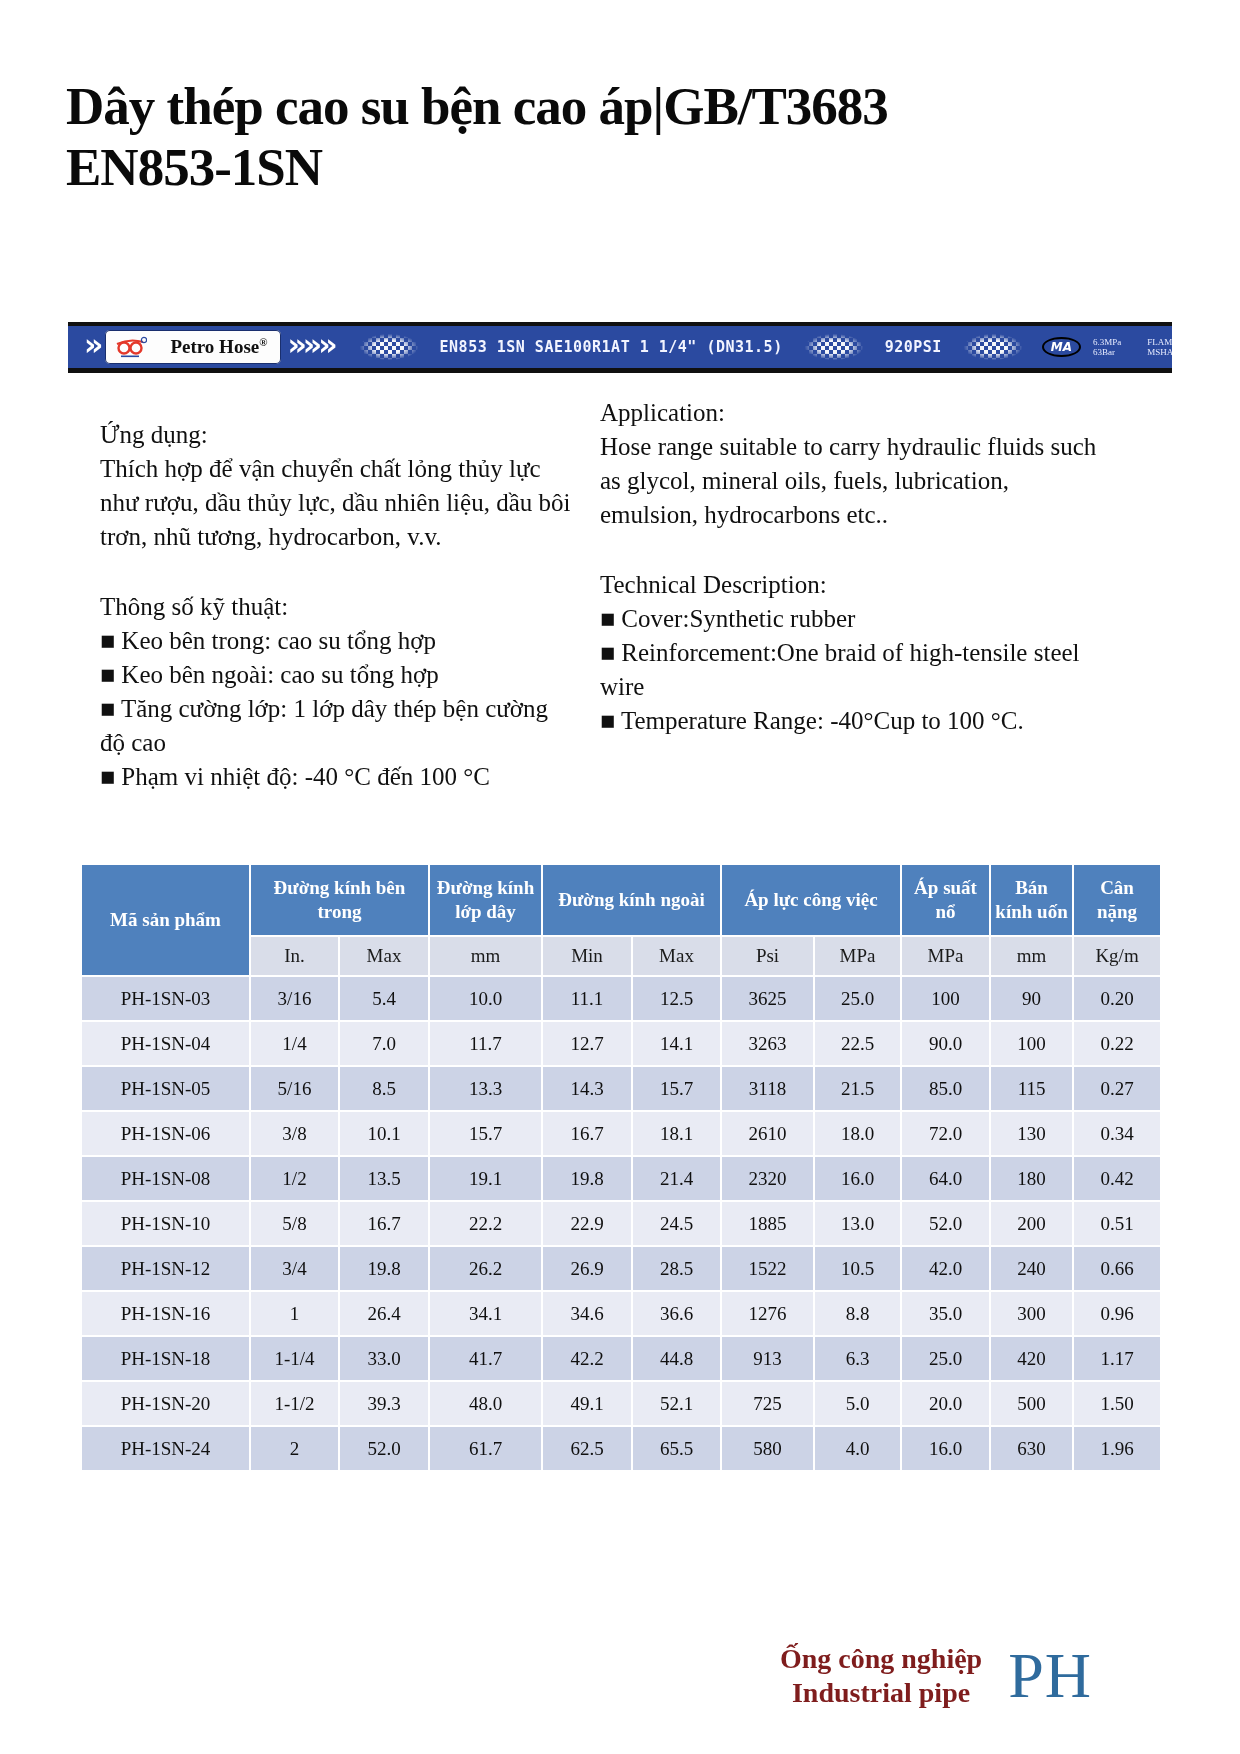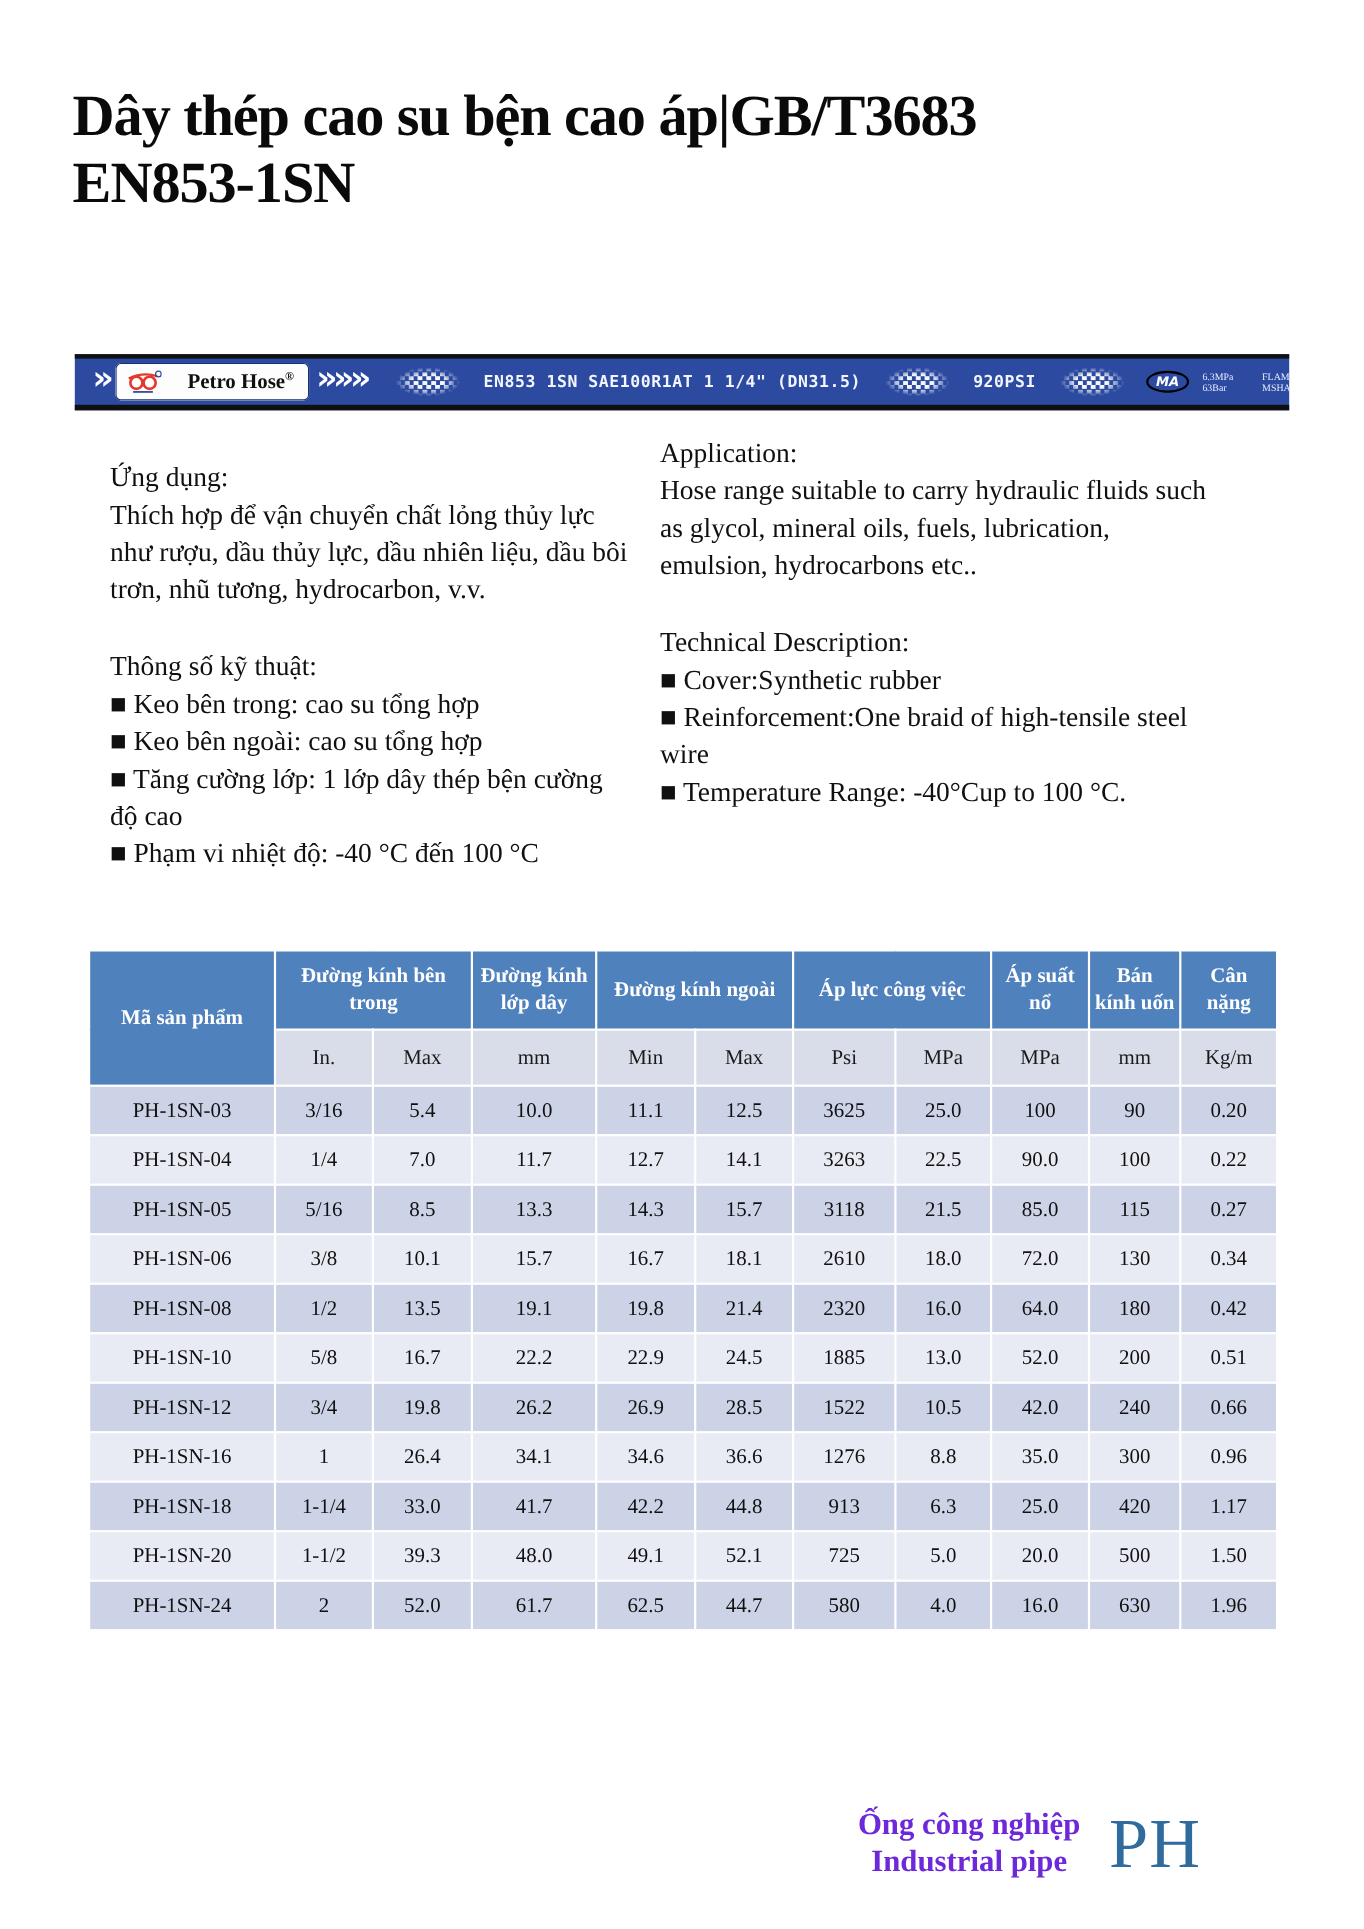--- a/index.html
+++ b/index.html
@@ -63,30 +63,30 @@
     position:absolute; left:80px; top:863px; width:1080px;
     border-collapse:collapse; table-layout:fixed; text-align:center;
   }
   .spec-table th, .spec-table td { border:2px solid #fff; vertical-align:middle; }
   .spec-table thead tr.group th {
     background:var(--th-blue,#4f81bd); color:#fff; font-weight:bold;
     font-size:19px; line-height:24px; height:72px; padding:2px 4px;
   }
   .spec-table thead tr.units th {
     background:var(--th-light,#d9dde9); color:#1a1a1a; font-weight:normal;
-    font-size:19px; height:51px;
+    font-size:19px; height:40px;
   }
   .spec-table tbody td { font-size:19px; height:45px; color:#101010; }
   .spec-table tbody tr:nth-child(odd)  td { background:var(--row-odd,#ccd3e6); }
   .spec-table tbody tr:nth-child(even) td { background:var(--row-even,#e9ebf4); }
 
   
   .footer { position:absolute; top:1642px; right:148px;
     display:flex; align-items:center; gap:26px; }
-  .footer-tag { text-align:center; color:#6d28d9; font-weight:bold;
+  .footer-tag { text-align:center; color:#7f1d1d; font-weight:bold;
     font-size:28px; line-height:34px; }
   .footer-logo { color:#2f6b9d; font-size:64px; line-height:64px;
     font-family:"Liberation Serif",serif; letter-spacing:1px; }
 </style>
 </head>
 <body>
 
 <h1 class="page-title">
   <span>Dây thép cao su bện cao áp|GB/T3683</span><br>
   <span>EN853-1SN</span>
@@ -314,21 +314,21 @@
         <td>20.0</td>
         <td>500</td>
         <td>1.50</td>
       </tr>
       <tr>
         <td>PH-1SN-24</td>
         <td>2</td>
         <td>52.0</td>
         <td>61.7</td>
         <td>62.5</td>
-        <td>44.7</td>
+        <td>65.5</td>
         <td>580</td>
         <td>4.0</td>
         <td>16.0</td>
         <td>630</td>
         <td>1.96</td>
       </tr>
     </tbody>
 </table>
 
 <div class="footer">

